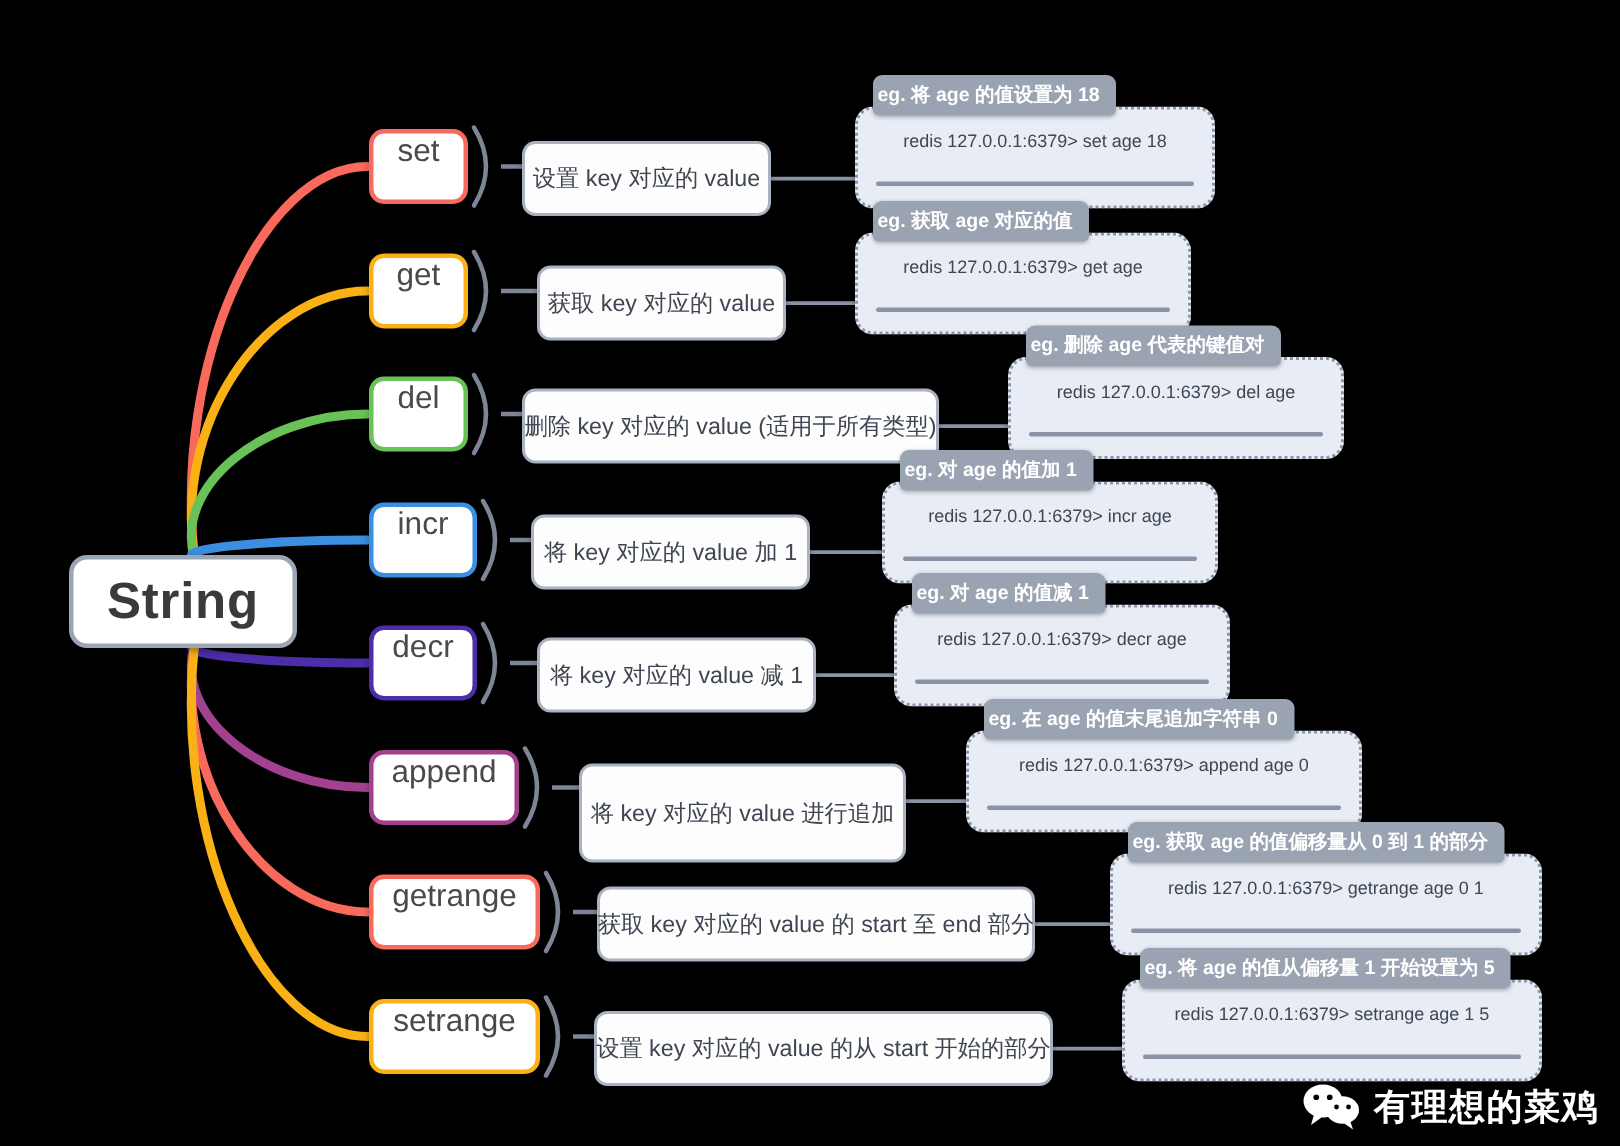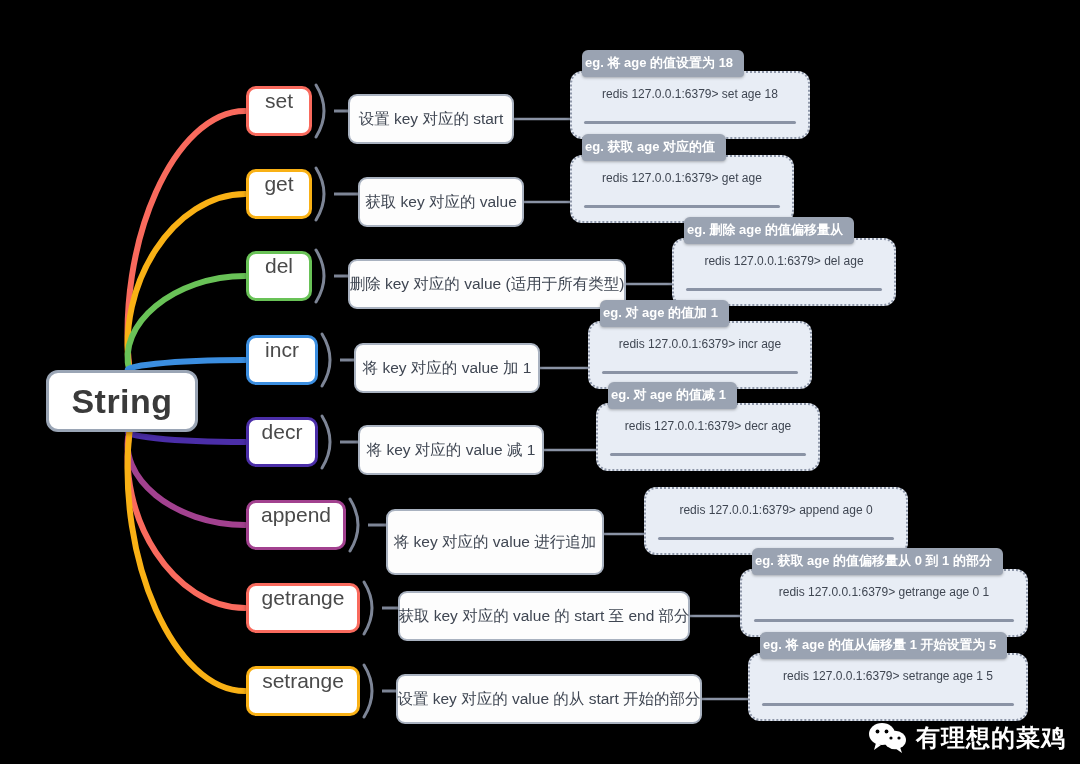--- a/index.html
+++ b/index.html
@@ -214,21 +214,21 @@
 
   <div class="root-node" style="left:46px; top:370px; width:152px; height:62px;">
     <span class="root-label">String</span>
   </div>
 
   <div id="branches">
       <div class="cmd-node" style="left: 246px; top: 86px; width: 66px; height: 50px; border-color: rgb(249, 106, 93);">
         <span class="cmd-label">set</span>
       </div>
       <div class="desc-node" style="left: 348px; top: 94px; width: 166px; height: 50px;">
-        <span class="desc-label">设置 key 对应的 start</span>
+        <span class="desc-label">设置 key 对应的 value</span>
       </div>
       <div class="eg-group" style="left: 570px; top: 50px; width: 240px; height: 89px;">
         <div class="eg-body" style="width: 240px; height: 68px;">
           <div class="eg-cmd">redis 127.0.0.1:6379&gt; set age 18</div>
           <div class="eg-rule"></div>
         </div>
         <div class="eg-header">eg. 将 age 的值设置为 18</div>
       </div>
       <div class="cmd-node" style="left: 246px; top: 169px; width: 66px; height: 50px; border-color: rgb(249, 177, 21);">
         <span class="cmd-label">get</span>
@@ -247,21 +247,21 @@
         <span class="cmd-label">del</span>
       </div>
       <div class="desc-node" style="left: 348px; top: 259px; width: 278px; height: 50px;">
         <span class="desc-label">删除 key 对应的 value (适用于所有类型)</span>
       </div>
       <div class="eg-group" style="left: 672px; top: 217px; width: 224px; height: 89px;">
         <div class="eg-body" style="width: 224px; height: 68px; padding-left: 12px;">
           <div class="eg-cmd">redis 127.0.0.1:6379&gt; del age</div>
           <div class="eg-rule"></div>
         </div>
-        <div class="eg-header">eg. 删除 age 的值偏移量从</div>
+        <div class="eg-header">eg. 删除 age 代表的键值对</div>
       </div>
       <div class="cmd-node" style="left: 246px; top: 335px; width: 72px; height: 50px; border-color: rgb(59, 142, 224);">
         <span class="cmd-label">incr</span>
       </div>
       <div class="desc-node" style="left: 354px; top: 343px; width: 186px; height: 50px;">
         <span class="desc-label">将 key 对应的 value 加 1</span>
       </div>
       <div class="eg-group" style="left: 588px; top: 300px; width: 224px; height: 89px;">
         <div class="eg-body" style="width: 224px; height: 68px;">
           <div class="eg-cmd">redis 127.0.0.1:6379&gt; incr age</div>
@@ -286,20 +286,21 @@
         <span class="cmd-label">append</span>
       </div>
       <div class="desc-node" style="left: 386px; top: 509px; width: 218px; height: 66px;">
         <span class="desc-label">将 key 对应的 value 进行追加</span>
       </div>
       <div class="eg-group" style="left: 644px; top: 466px; width: 264px; height: 89px;">
         <div class="eg-body" style="width: 264px; height: 68px;">
           <div class="eg-cmd">redis 127.0.0.1:6379&gt; append age 0</div>
           <div class="eg-rule"></div>
         </div>
+        <div class="eg-header">eg. 在 age 的值末尾追加字符串 0</div>
       </div>
       <div class="cmd-node" style="left: 246px; top: 583px; width: 114px; height: 50px; border-color: rgb(249, 106, 93);">
         <span class="cmd-label">getrange</span>
       </div>
       <div class="desc-node" style="left: 398px; top: 591px; width: 292px; height: 50px;">
         <span class="desc-label">获取 key 对应的 value 的 start 至 end 部分</span>
       </div>
       <div class="eg-group" style="left: 740px; top: 548px; width: 288px; height: 89px;">
         <div class="eg-body" style="width: 288px; height: 68px;">
           <div class="eg-cmd">redis 127.0.0.1:6379&gt; getrange age 0 1</div>

